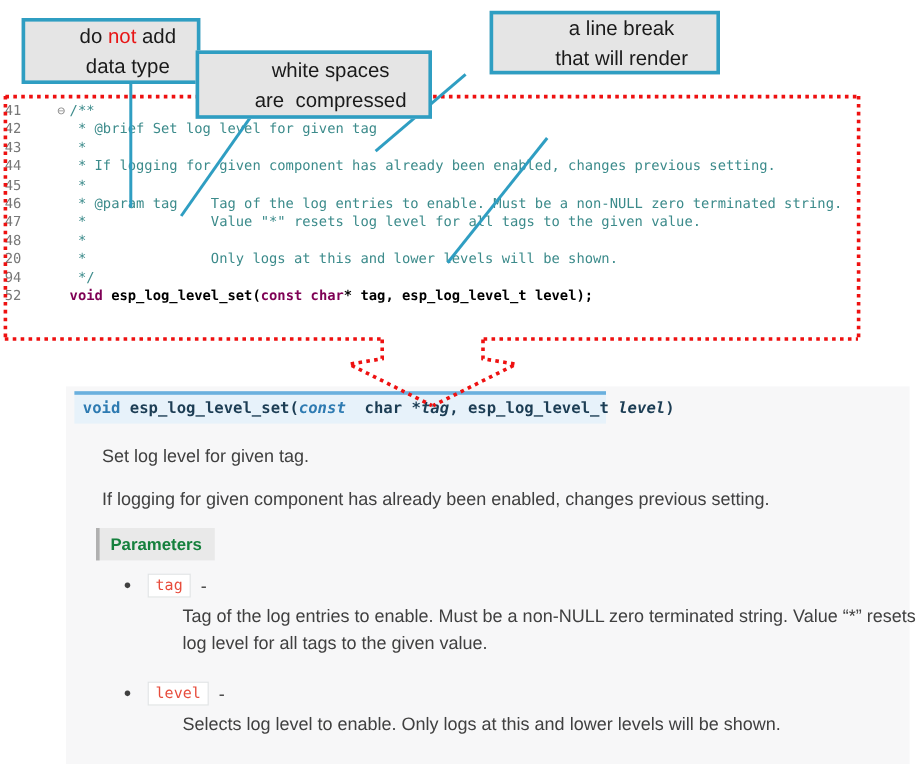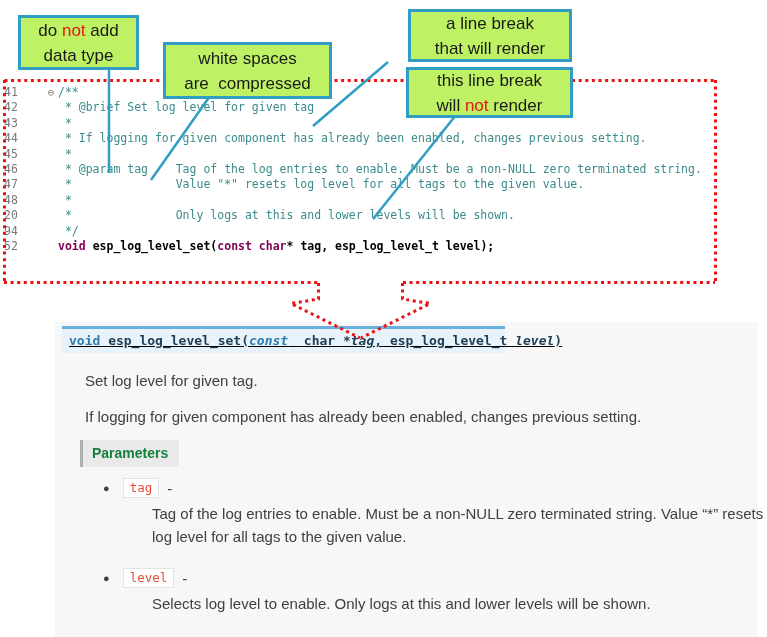--- a/index.html
+++ b/index.html
@@ -1,44 +1,44 @@
 <!DOCTYPE html>
 <html><head>
 <meta charset="utf-8">
 <style>
   html,body{margin:0;padding:0;background:#fff;}
   #stage{position:relative;width:767px;height:637px;background:#fff;overflow:hidden;
          font-family:"Liberation Sans",sans-serif;}
   
   #annot{position:absolute;left:0;top:0;width:767px;height:637px;z-index:3;pointer-events:none;}
   
-  .callout{position:absolute;z-index:4;background:#bef264;border:3px solid #2f9ec2;
+  .callout{position:absolute;z-index:4;background:#e5e5e5;border:3px solid #2f9ec2;
            display:flex;flex-direction:column;justify-content:center;align-items:center;
-           font-size:17px;line-height:25px;color:#1a1a1a;text-align:center;}
+           font-size:17px;line-height:25px;color:#1a1a1a;text-align:center;padding-left:28px;}
   .callout .cl-line{white-space:pre-wrap;}
   .callout .red{color:#e81515;}
   #callout-0{left:18px;top:15px;width:115px;height:49px;}
   #callout-1{left:163px;top:42px;width:163px;height:51px;}
   #callout-2{left:408px;top:9px;width:158px;height:47px;}
   #callout-3{left:406px;top:67px;width:161px;height:45px;}
   
   #code-panel{position:absolute;left:4px;top:80px;width:712px;height:203px;z-index:1;background:#fff;padding-top:5px;}
   .code-row{display:flex;height:15.4px;font-family:"DejaVu Sans Mono",monospace;font-size:11.5px;line-height:15.4px;}
   .code-row .num{width:40px;text-align:left;color:#787878;flex:none;}
   .code-row .fold{width:14px;color:#8a8a8a;flex:none;text-align:center;font-size:11px;}
   .code-row .codetext{white-space:pre;}
   .tk-c{color:#3c8b8b;}
   .tk-k{color:#7f0055;font-weight:bold;}
   .tk-f{color:#000;font-weight:bold;}
   .tk-p{color:#000;font-weight:bold;}
   
   #doc-panel{position:absolute;left:55px;top:322px;width:703px;height:315px;background:#f7f7f8;z-index:2;}
   #sig-box{position:absolute;left:7px;top:4px;width:436px;height:24px;background:#e7f2fa;
            border-top:3px solid #6ab0de;font-family:"DejaVu Sans Mono",monospace;font-size:13px;
-           line-height:24px;padding-left:7px;white-space:pre;text-decoration:underline;}
+           line-height:24px;padding-left:7px;white-space:pre;}
   .sg-kw{color:#2e7bb2;font-weight:bold;}
   .sg-kwi{color:#2e7bb2;font-style:italic;font-weight:bold;}
   .sg-name{color:#1c3d54;font-weight:bold;}
   .sg-pl{color:#1c3d54;font-weight:bold;}
   .sg-arg{color:#1c3d54;font-style:italic;font-weight:bold;}
   .doc-text{position:absolute;left:30px;font-size:15px;color:#404040;}
   #doc-brief{top:50px;}
   #doc-desc{top:86px;}
   #params-header{position:absolute;left:25px;top:118px;background:#e9e9e9;border-left:3px solid #b0b0b0;
                  padding:5px 11px 6px 9px;font-size:14px;font-weight:bold;color:#15803d;text-align:right;}
@@ -143,24 +143,20 @@
       <div class="cl-line"><span>data type</span></div>
     </div>
   <div class="callout" id="callout-1">
       <div class="cl-line"><span>white spaces</span></div>
       <div class="cl-line"><span>are  compressed</span></div>
     </div>
   <div class="callout" id="callout-2">
       <div class="cl-line"><span>a line break</span></div>
       <div class="cl-line"><span>that will render</span></div>
     </div>
-  <div class="callout" id="callout-3">
-      <div class="cl-line"><span>this line break</span></div>
-      <div class="cl-line"><span>will </span><span class="red">not</span><span> render</span></div>
-    </div>
 
   <div id="doc-panel">
     <div id="sig-box"><span class="sg-kw">void </span><span class="sg-name">esp_log_level_set</span><span class="sg-pl">(</span><span class="sg-kwi">const</span><span class="sg-pl">  char *</span><span class="sg-arg">tag</span><span class="sg-pl">, </span><span class="sg-pl">esp_log_level_t </span><span class="sg-arg">level</span><span class="sg-pl">)</span></div>
     <div class="doc-text" id="doc-brief">Set log level for given tag.</div>
     <div class="doc-text" id="doc-desc">If logging for given component has already been enabled, changes previous setting.</div>
     <div id="params-header">Parameters</div>
     <div id="params-list">
         <div class="param-item" id="param-item-0">
           <span class="bullet" style="font-size: 11px;">●</span>
           <span class="litbox">tag</span>

